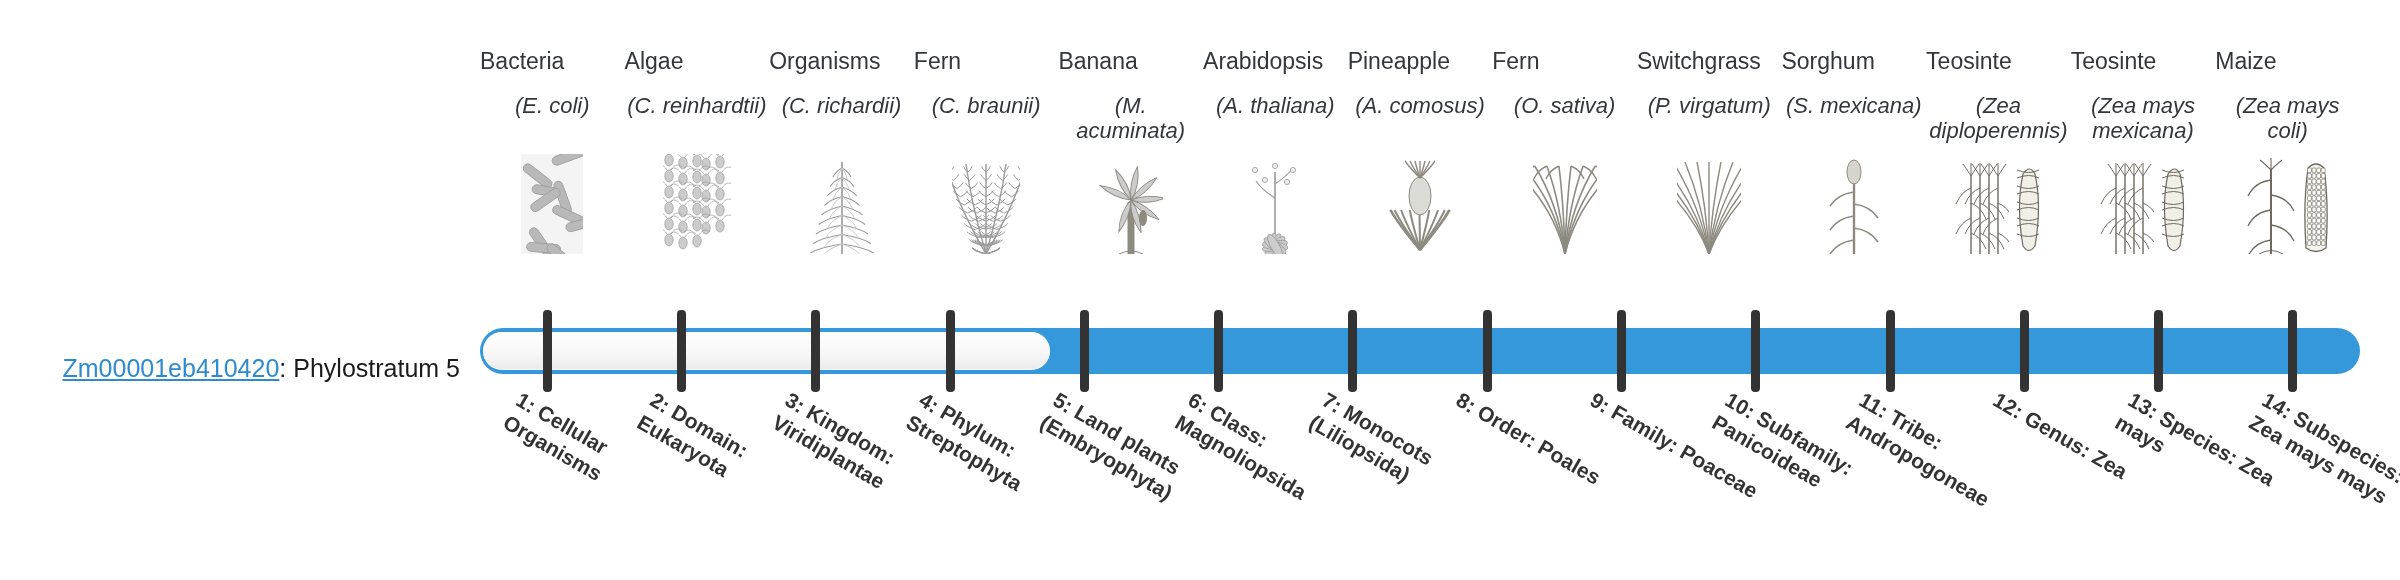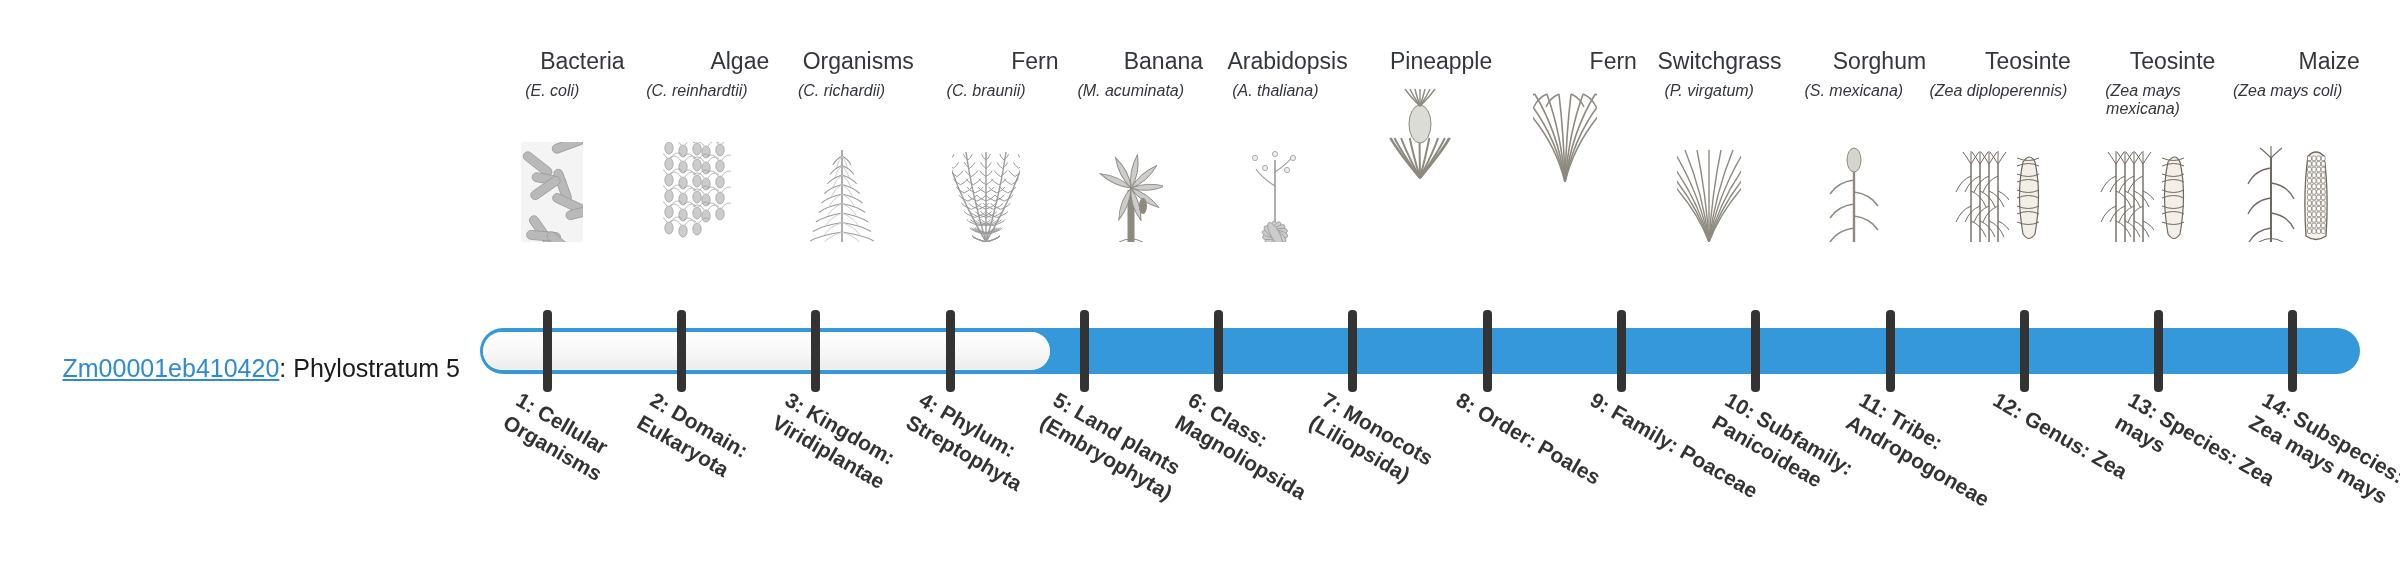--- a/index.html
+++ b/index.html
@@ -44,32 +44,32 @@
     top: 48px;
     width: 1880px;
     height: 250px;
     display: flex;
   }
   .column {
     flex: 1 1 0;
     min-width: 0;
     display: flex;
     flex-direction: column;
-    align-items: flex-end;
+    align-items: flex-start;
   }
   .common-name {
     font-size: 23px;
     color: #33363b;
     line-height: 1.15;
     text-align: center;
     height: 30px;
   }
   .sci-name {
-    margin-top: 4px;
-    font-size: 16px;
+    margin-top: 16px;
+    font-size: 22px;
     font-style: italic;
     color: #33363b;
     line-height: 1.12;
     text-align: center;
     height: 56px;
     width: 100%;
     overflow-wrap: break-word;
   }
   .art {
     margin-top: 4px;
@@ -569,20 +569,21 @@
             <circle cx="14" cy="16" r="2.6" fill="#eeeeee" stroke="#9a9a9a" stroke-width="0.8"></circle>
             <circle cx="34" cy="12" r="2.6" fill="#eeeeee" stroke="#9a9a9a" stroke-width="0.8"></circle>
             <circle cx="52" cy="16" r="2.6" fill="#eeeeee" stroke="#9a9a9a" stroke-width="0.8"></circle>
             <circle cx="24" cy="26" r="2.6" fill="#eeeeee" stroke="#9a9a9a" stroke-width="0.8"></circle>
             <circle cx="46" cy="28" r="2.6" fill="#eeeeee" stroke="#9a9a9a" stroke-width="0.8"></circle>
           </svg>
         </div>
       </div>
       <div class="column">
         <div class="common-name">Pineapple</div>
+        <div class="sci-name">(A. comosus)</div>
         <div class="art">
           <svg width="64" height="100" viewBox="0 0 64 100">
             <path d="M32 96 q -21.879481698102015 -26 -29.835656861048204 -40" fill="none" stroke="#8e8a80" stroke-width="2"></path>
             <path d="M32 96 q -21.436141425275174 -26 -29.231101943557057 -40" fill="none" stroke="#8e8a80" stroke-width="2"></path>
             <path d="M32 96 q -18.65705811544137 -26 -25.44144288469278 -40" fill="none" stroke="#8e8a80" stroke-width="2"></path>
             <path d="M32 96 q -13.845048603096423 -26 -18.87961173149512 -40" fill="none" stroke="#8e8a80" stroke-width="2"></path>
             <path d="M32 96 q -7.524443153164712 -26 -10.260604299770062 -40" fill="none" stroke="#8e8a80" stroke-width="2"></path>
             <path d="M32 96 q -0.38395294162023724 -26 -0.5235721931185053 -40" fill="none" stroke="#8e8a80" stroke-width="2"></path>
             <path d="M32 96 q 6.798373876248843 -26 9.270509831248422 -40" fill="none" stroke="#8e8a80" stroke-width="2"></path>
             <path d="M32 96 q 13.239930509345061 -26 18.05445069456145 -40" fill="none" stroke="#8e8a80" stroke-width="2"></path>
@@ -595,20 +596,21 @@
             <path d="M32 24 q -3.4 -10 -5 -17" fill="none" stroke="#8e8a80" stroke-width="1.4"></path>
             <path d="M32 24 q 0 -10 0 -17" fill="none" stroke="#8e8a80" stroke-width="1.4"></path>
             <path d="M32 24 q 3.4 -10 5 -17" fill="none" stroke="#8e8a80" stroke-width="1.4"></path>
             <path d="M32 24 q 6.8 -10 10 -17" fill="none" stroke="#8e8a80" stroke-width="1.4"></path>
             <path d="M32 24 q 10.2 -10 15 -17" fill="none" stroke="#8e8a80" stroke-width="1.4"></path>
           </svg>
         </div>
       </div>
       <div class="column">
         <div class="common-name">Fern</div>
+        <div class="sci-name">(O. sativa)</div>
         <div class="art">
           <svg width="64" height="100" viewBox="0 0 64 100">
             <path d="M32 100 Q 19.625 50 -22.450000000000003 12" fill="none" stroke="#8e8a80" stroke-width="1.6"></path>
             <path d="M-22.450000000000003 12 q -9 4 -13 13" fill="none" stroke="#8e8a80" stroke-width="1.4"></path>
             <path d="M32 100 Q 22.375 50 -10.350000000000001 12" fill="none" stroke="#8e8a80" stroke-width="1.6"></path>
             <path d="M-10.350000000000001 12 q -9 4 -13 13" fill="none" stroke="#8e8a80" stroke-width="1.4"></path>
             <path d="M32 100 Q 25.125 50 1.7499999999999964 12" fill="none" stroke="#8e8a80" stroke-width="1.6"></path>
             <path d="M1.7499999999999964 12 q -9 4 -13 13" fill="none" stroke="#8e8a80" stroke-width="1.4"></path>
             <path d="M32 100 Q 27.875 50 13.849999999999998 12" fill="none" stroke="#8e8a80" stroke-width="1.6"></path>
             <path d="M13.849999999999998 12 q -9 4 -13 13" fill="none" stroke="#8e8a80" stroke-width="1.4"></path>

